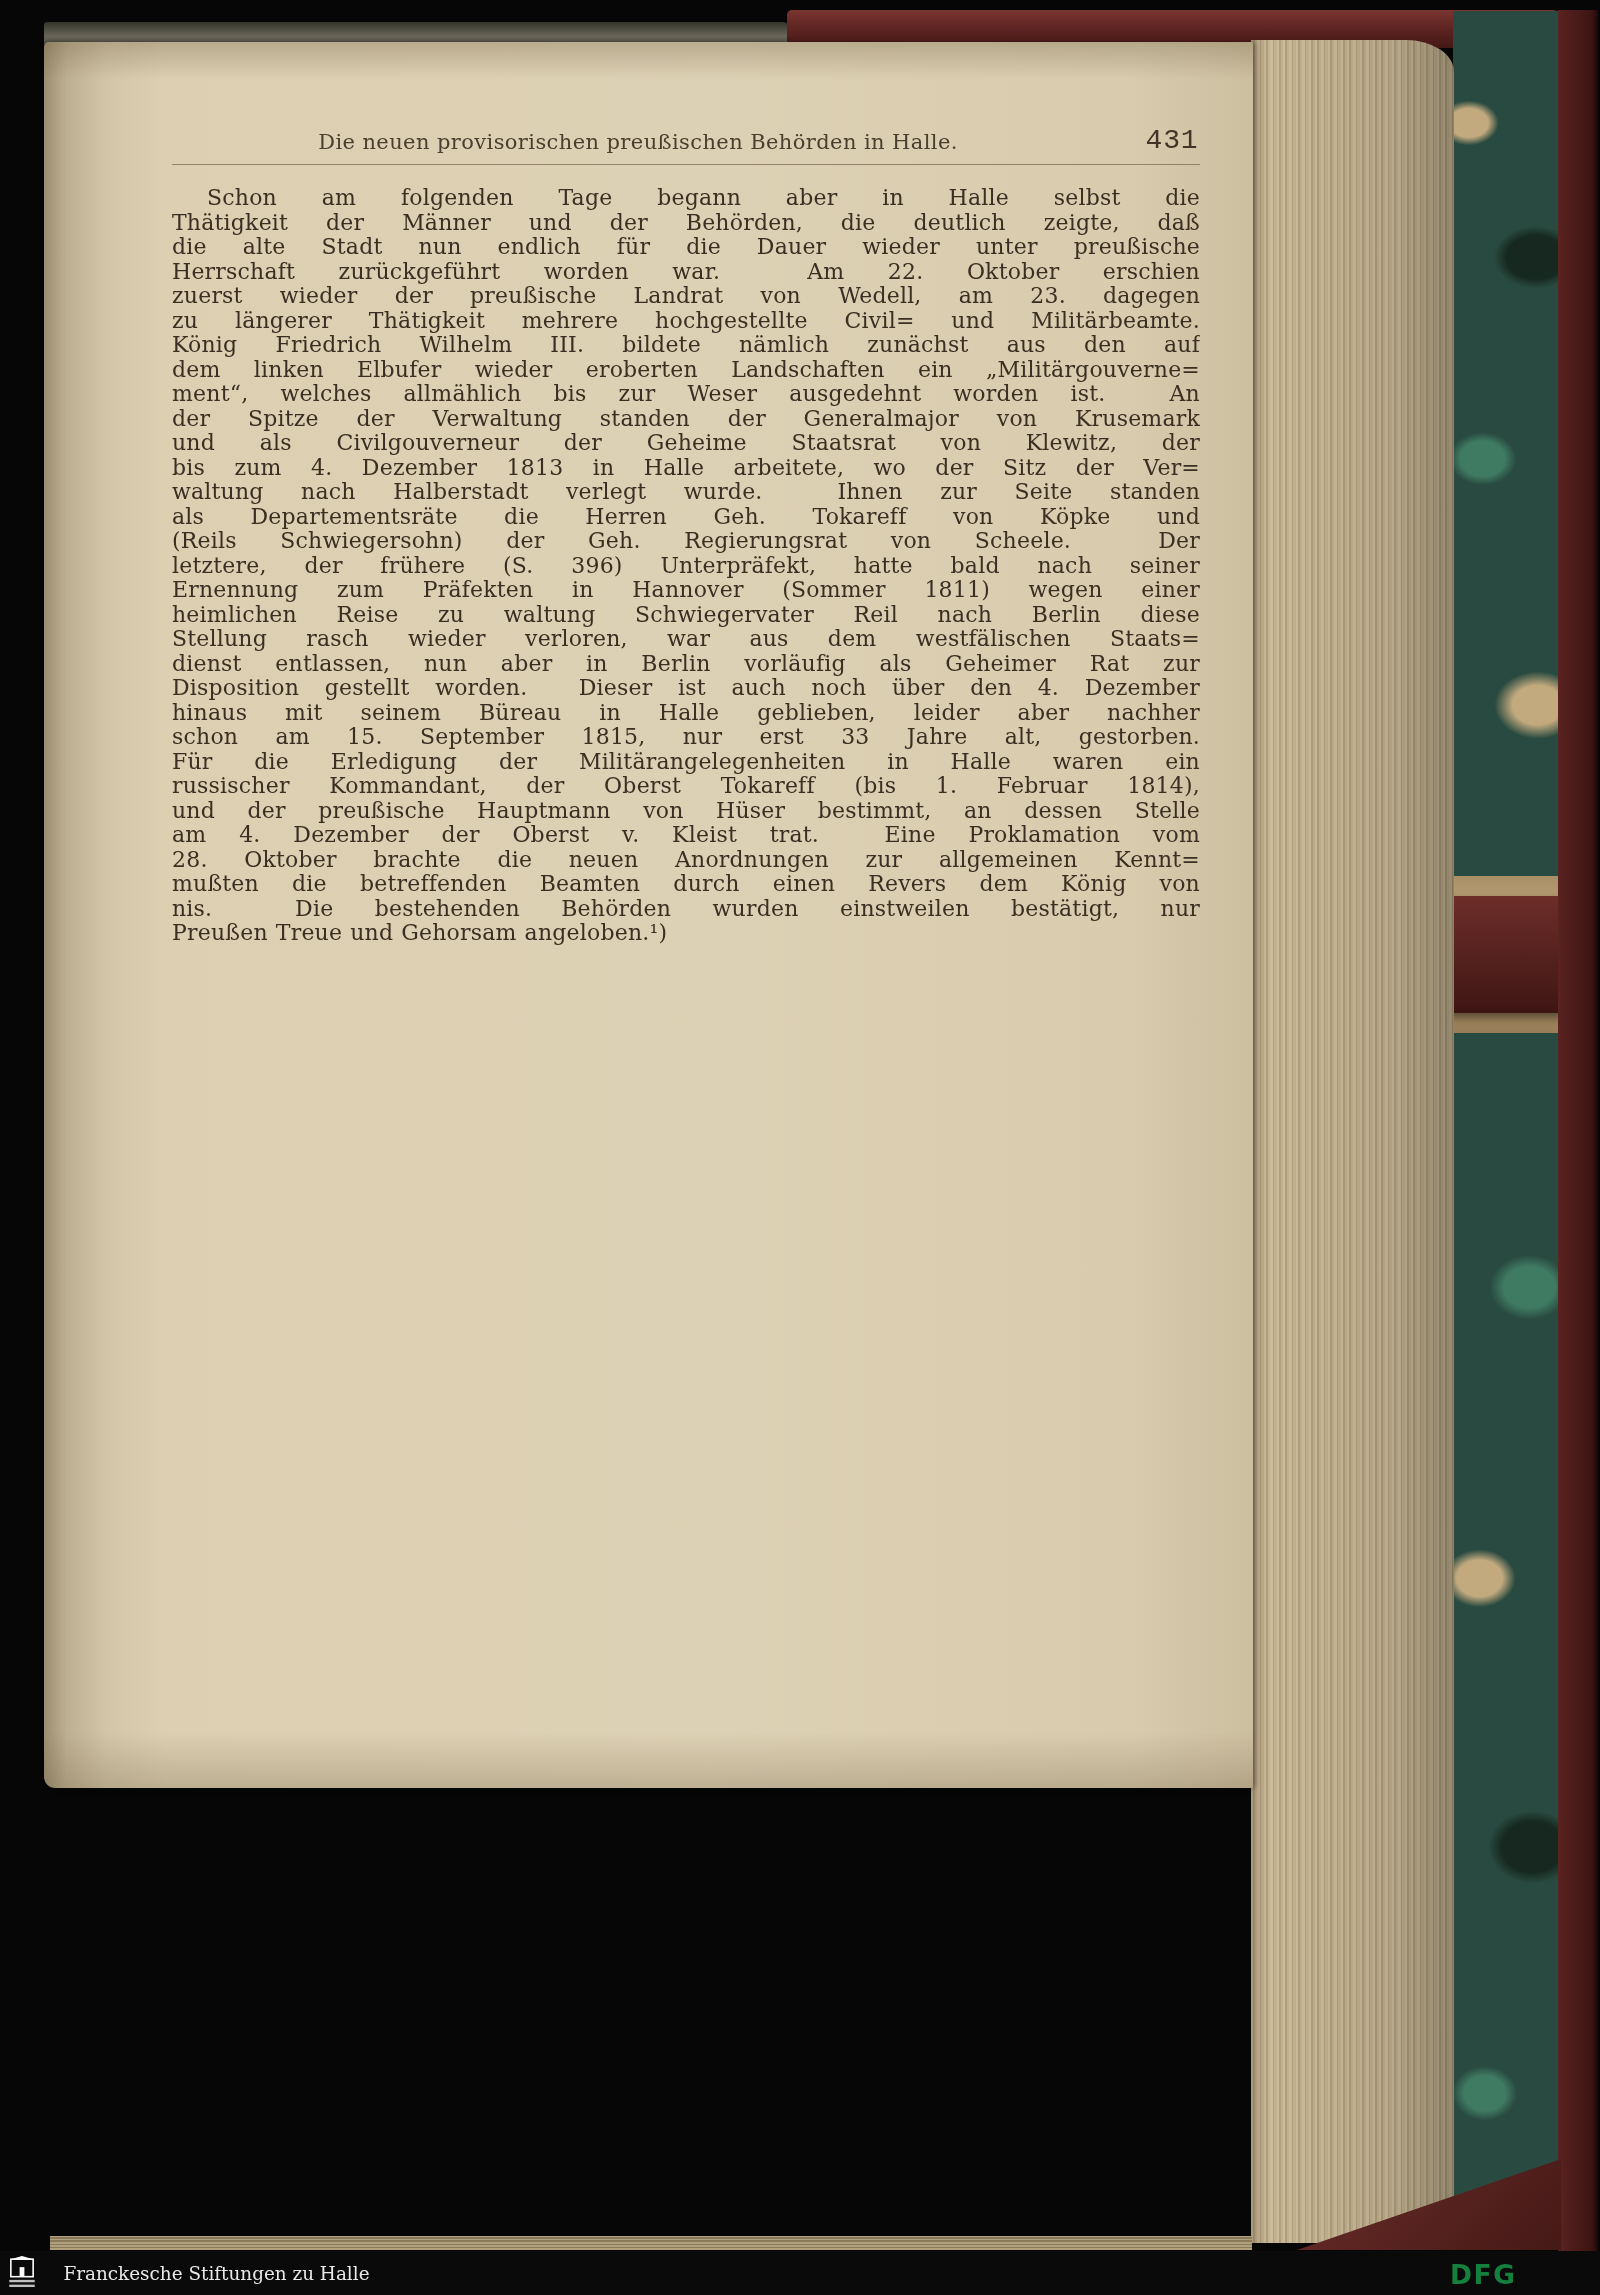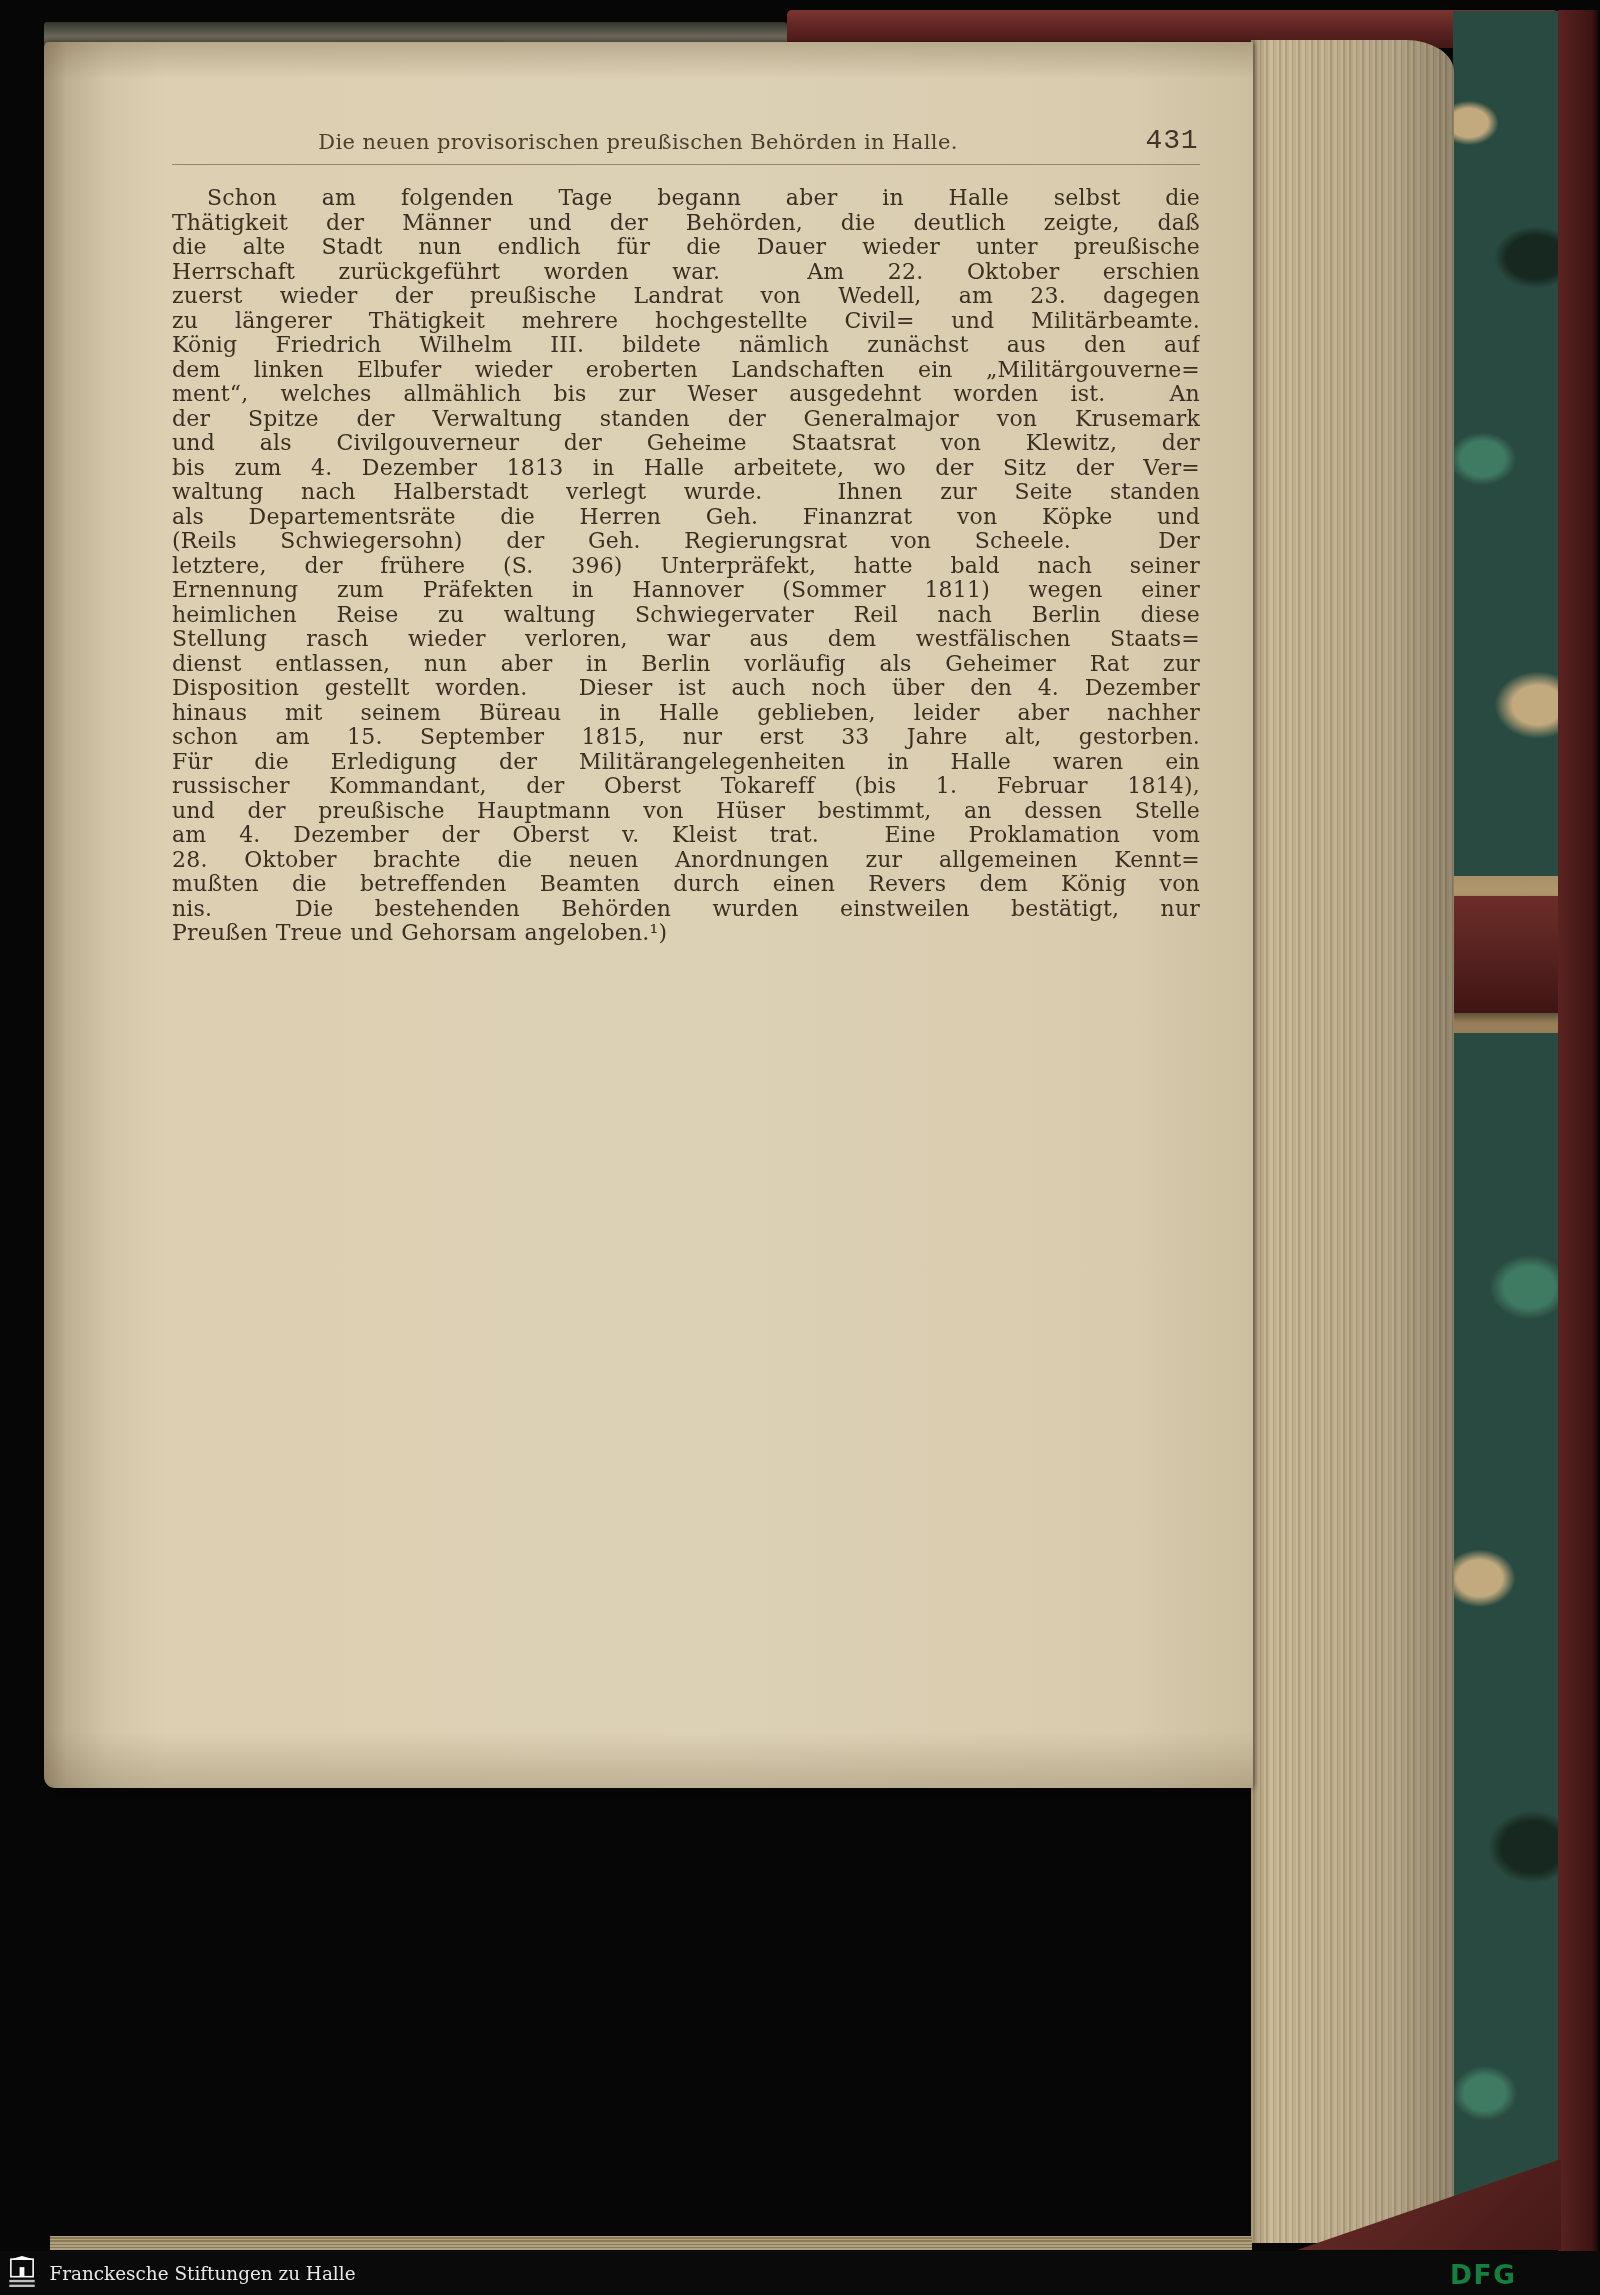--- a/index.html
+++ b/index.html
@@ -118,21 +118,21 @@
   .body-block > div:first-child { text-indent: 35px; }
   .footnote-block > div:first-child { text-indent: 42px; }
 
   
   .footer-bar {
     left: 0; top: 2251px; width: 1601px; height: 45px;
     background: #0a0a0a;
   }
   .footer-left {
     position: absolute; left: 6.4px; top: 4.8px;
-    display: flex; align-items: center; gap: 11px;
+    display: flex; align-items: center; gap: 25px;
   }
   .fs-logo { width: 32px; height: 35px; display: inline-block; }
   .footer-text {
     color: #e9e9e9; font-size: 18.4px; font-family: "DejaVu Serif", serif;
   }
   .dfg {
     position: absolute; left: 1450px; top: 8px;
     color: #15803d; font-size: 26.4px; font-weight: bold;
     font-family: "DejaVu Sans", sans-serif; letter-spacing: 1.6px;
   }
@@ -166,21 +166,21 @@
         <div>Herrschaft zurückgeführt worden war.  Am 22. Oktober erschien</div>
         <div>zuerst wieder der preußische Landrat von Wedell, am 23. dagegen</div>
         <div>zu längerer Thätigkeit mehrere hochgestellte Civil= und Militärbeamte.</div>
         <div>König Friedrich Wilhelm III. bildete nämlich zunächst aus den auf</div>
         <div>dem linken Elbufer wieder eroberten Landschaften ein „Militärgouverne=</div>
         <div>ment“, welches allmählich bis zur Weser ausgedehnt worden ist.  An</div>
         <div>der Spitze der Verwaltung standen der Generalmajor von Krusemark</div>
         <div>und als Civilgouverneur der Geheime Staatsrat von Klewitz, der</div>
         <div>bis zum 4. Dezember 1813 in Halle arbeitete, wo der Sitz der Ver=</div>
         <div>waltung nach Halberstadt verlegt wurde.  Ihnen zur Seite standen</div>
-        <div>als Departementsräte die Herren Geh. Finanzrat von Köpke und</div>
+        <div>als Departementsräte die Herren Geh. Tokareff von Köpke und</div>
         <div>(Reils Schwiegersohn) der Geh. Regierungsrat von Scheele.  Der</div>
         <div>letztere, der frühere (S. 396) Unterpräfekt, hatte bald nach seiner</div>
         <div>Ernennung zum Präfekten in Hannover (Sommer 1811) wegen einer</div>
         <div>heimlichen Reise zu waltung Schwiegervater Reil nach Berlin diese</div>
         <div>Stellung rasch wieder verloren, war aus dem westfälischen Staats=</div>
         <div>dienst entlassen, nun aber in Berlin vorläufig als Geheimer Rat zur</div>
         <div>Disposition gestellt worden.  Dieser ist auch noch über den 4. Dezember</div>
         <div>hinaus mit seinem Büreau in Halle geblieben, leider aber nachher</div>
         <div>schon am 15. September 1815, nur erst 33 Jahre alt, gestorben.</div>
         <div>Für die Erledigung der Militärangelegenheiten in Halle waren ein</div>

